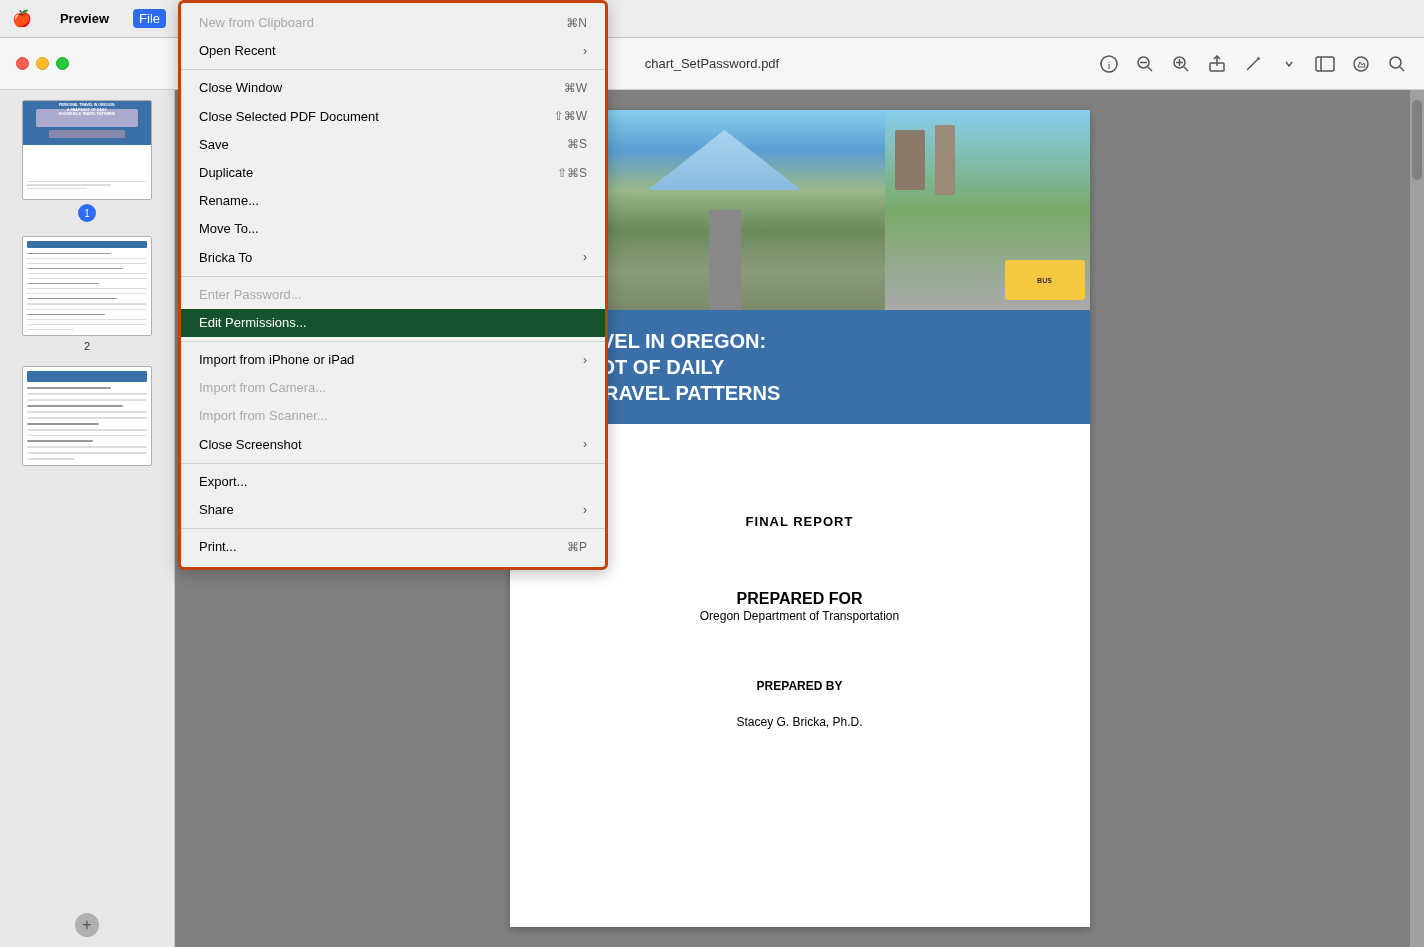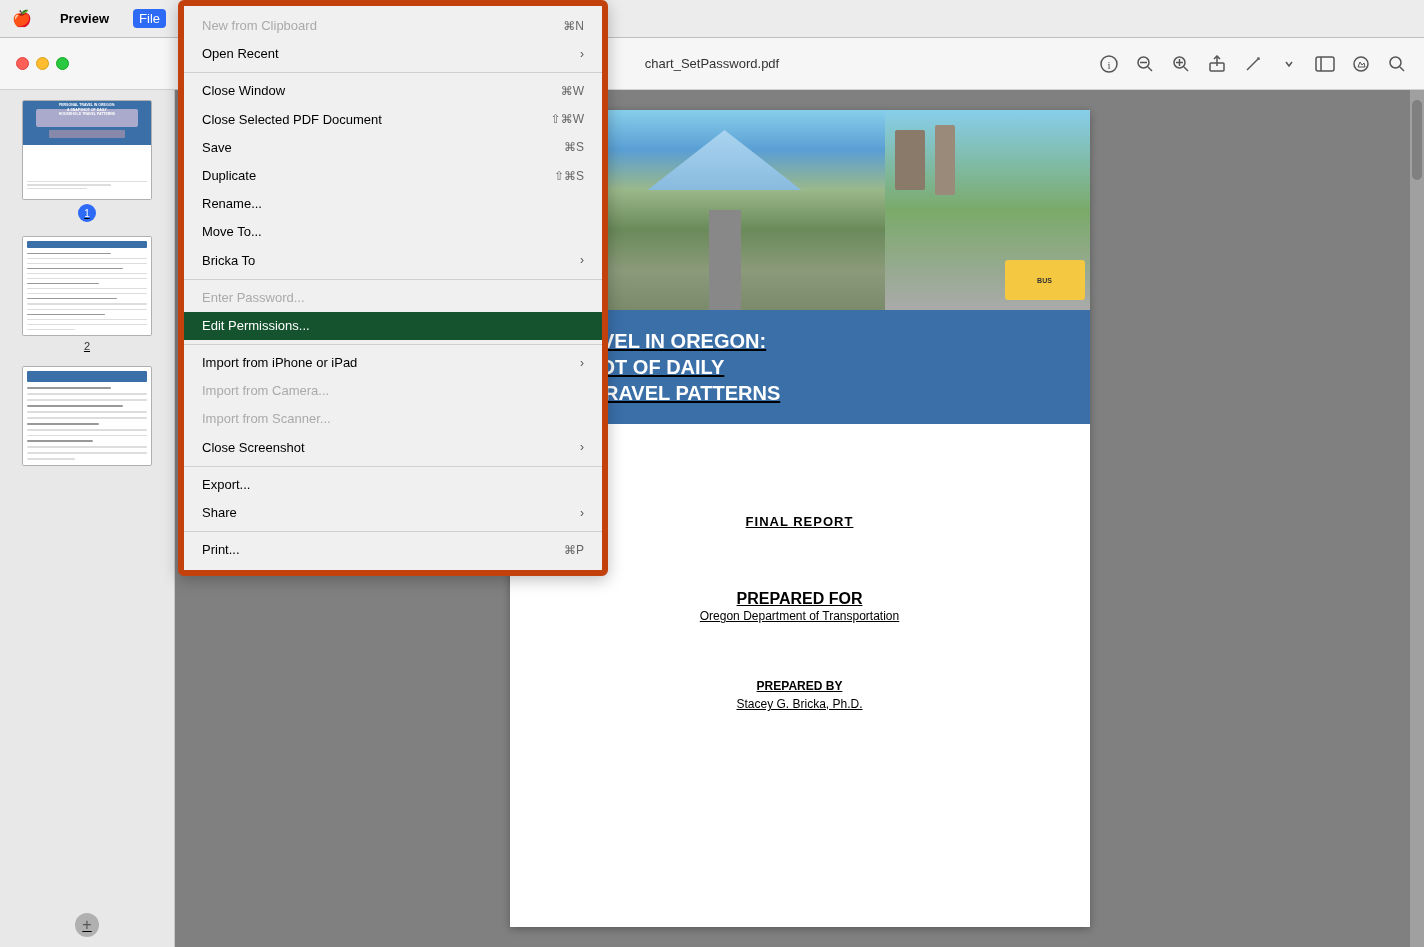--- a/index.html
+++ b/index.html
@@ -45,21 +45,20 @@
       font-size: 13px;
     }
 
     
     .window {
       position: absolute;
       top: 38px; left: 0; right: 0; bottom: 0;
       background: #f0f0f0;
       display: flex;
       flex-direction: column;
-      text-decoration: underline;
     }
 
     
     .toolbar {
       height: 52px;
       background: #f6f6f6;
       border-bottom: 1px solid #d0d0d0;
       display: flex;
       align-items: center;
       padding: 0 16px;
@@ -199,21 +198,21 @@
       font-weight: bold;
       margin-bottom: 1px;
     }
     .pdf-prepared-org {
       font-size: 12px;
       margin-bottom: 36px;
     }
     .pdf-prepared-by {
       font-size: 12px;
       font-weight: bold;
-      margin-bottom: 4px;
+      margin-bottom: 22px;
     }
     .pdf-author {
       font-size: 12px;
     }
 
     
     .pdf-scrollbar {
       position: absolute;
       right: 0;
       top: 0;
@@ -235,21 +234,21 @@
       position: absolute;
       top: 0; left: 0;
       z-index: 200;
     }
     .dropdown-menu {
       position: absolute;
       top: 0;
       left: 178px;
       width: 430px;
       background: #f0f0f0;
-      border: 6px solid #c2410c;
+      border: 3px solid #c2410c;
       border-radius: 6px;
       box-shadow: 0 4px 16px rgba(0,0,0,0.25);
       padding: 6px 0;
       z-index: 300;
     }
     .menu-item {
       display: flex;
       align-items: center;
       justify-content: space-between;
       padding: 5px 18px;

